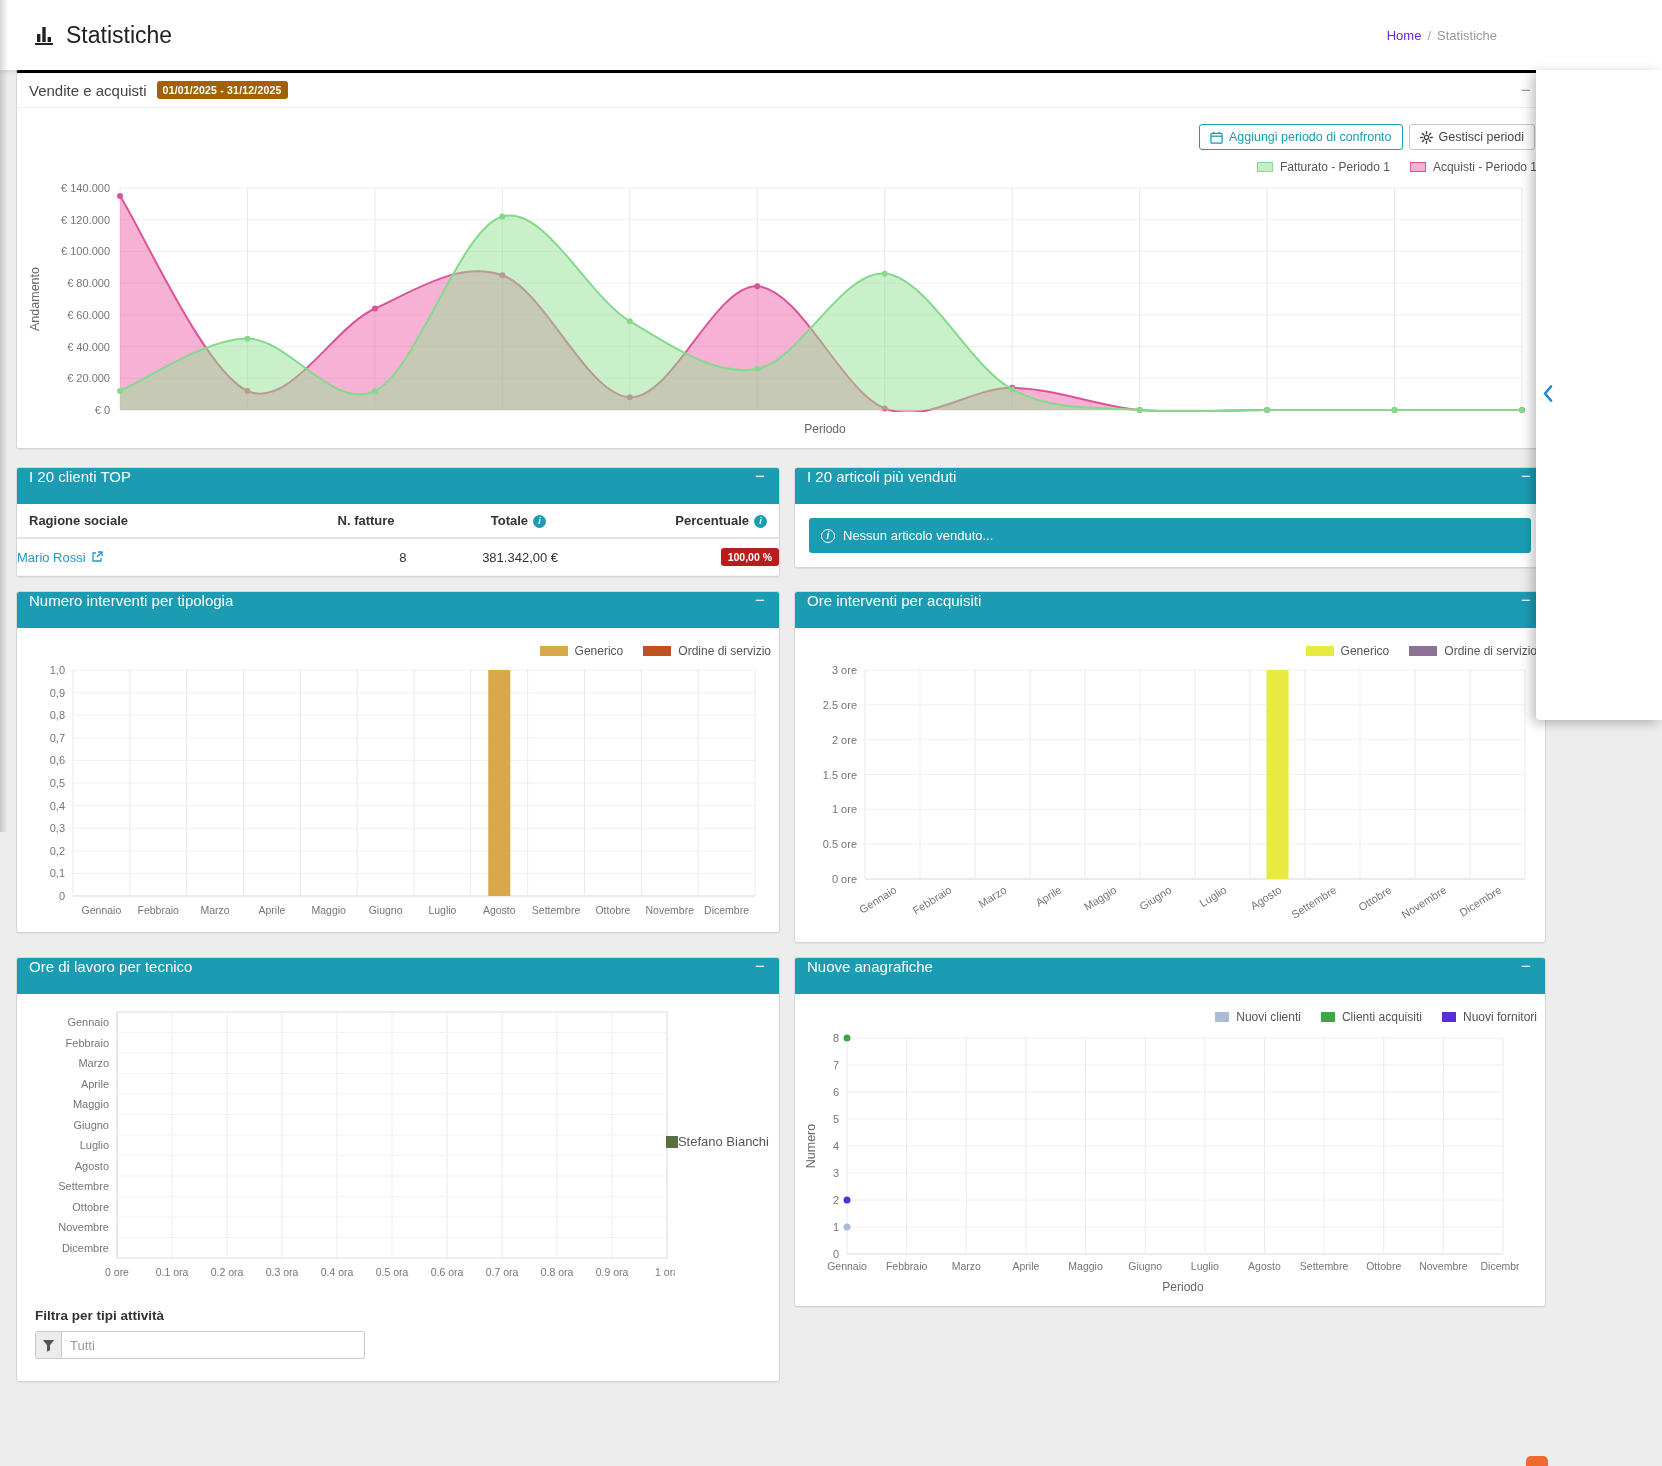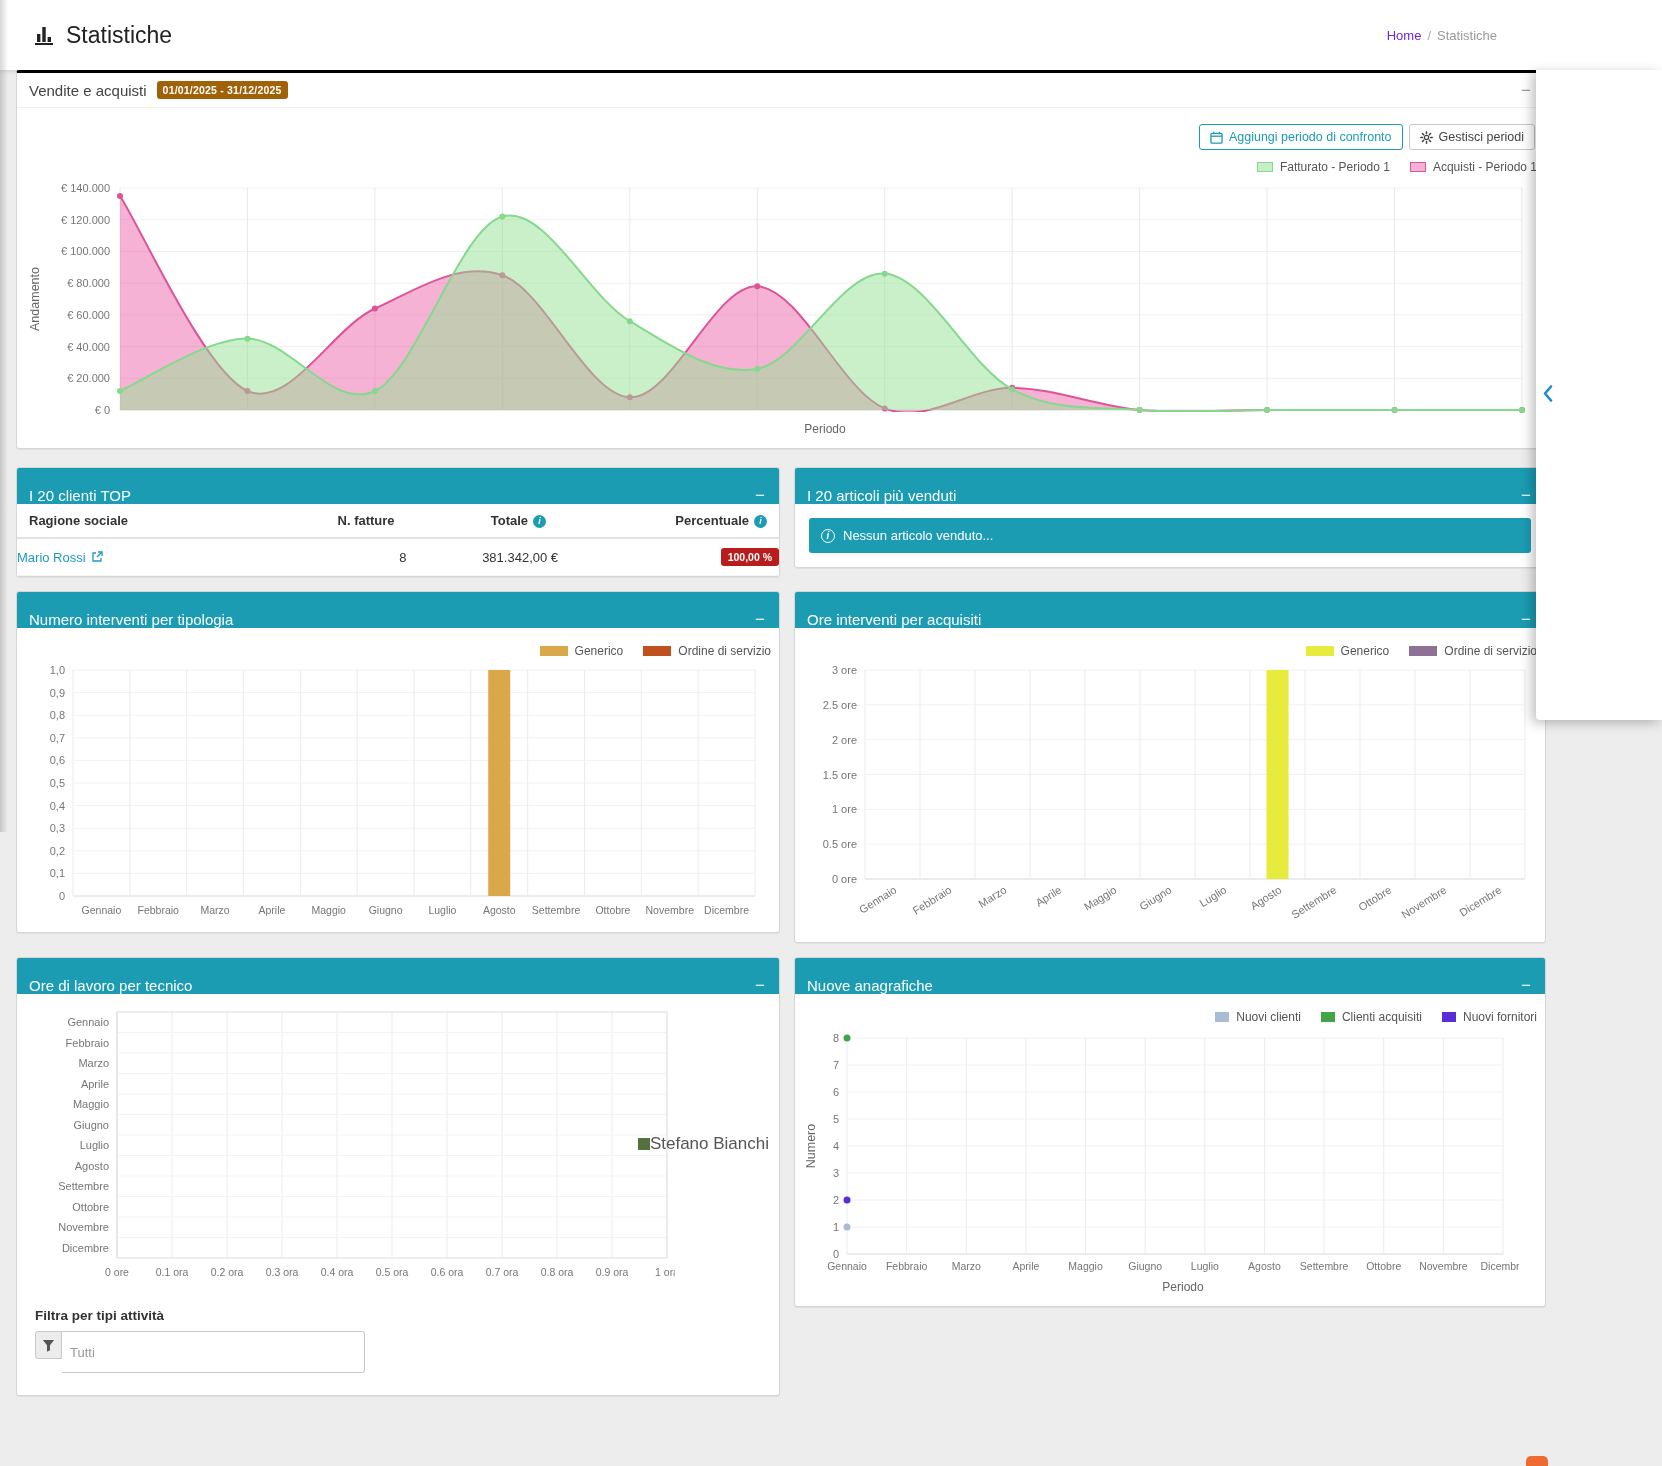--- a/index.html
+++ b/index.html
@@ -14,21 +14,21 @@
 .breadcrumb .sep{margin:0 6px;color:#aaa}
 
 .content{width:1530px;margin-left:16px;position:relative}
 .row{display:flex;gap:14px;margin-bottom:14px;align-items:flex-start}
 .col-l{width:764px}
 .col-r{width:752px}
 
 .panel{background:#fff;border:1px solid #d6d6d6;border-radius:3px;box-shadow:0 1px 1px rgba(0,0,0,.06)}
 .panel-top{border-top:3px solid #000000;margin-bottom:18px}
 .panel-top-head{display:flex;align-items:center;gap:10px;padding:8px 12px;border-bottom:1px solid #f0f0f0;color:#444;font-size:15px}
-.panel-teal-head{background:#1b9cb3;color:#fff;font-size:15px;height:36px;display:flex;align-items:flex-end;justify-content:space-between;padding:0 12px;border-radius:2px 2px 0 0}
+.panel-teal-head{background:#1b9cb3;color:#fff;font-size:15px;height:36px;display:flex;align-items:flex-start;justify-content:space-between;padding:0 12px;border-radius:2px 2px 0 0}
 .badge-range{background:#a16207;color:#fff;font-size:10.5px;font-weight:bold;padding:3px 6px;border-radius:3px;letter-spacing:.2px}
 .min-btn{margin-left:auto;background:none;border:none;font-size:17px;line-height:1;cursor:pointer;padding:0 2px;font-family:inherit}
 .min-btn.gray{color:#9a9a9a}
 .min-btn.white{color:#eaf7fa;margin-left:0}
 .panel-body{padding:8px}
 
 .btn-row{display:flex;justify-content:flex-end;gap:6px;padding:8px 2px 2px}
 .btn{display:inline-flex;align-items:center;gap:6px;font-size:12.5px;padding:5px 10px;border-radius:3px;background:#fff;cursor:pointer;font-family:inherit}
 .btn-teal{border:1px solid #1b9cb3;color:#1b9cb3}
 .btn-gray{border:1px solid #c6c6c6;color:#444}
@@ -51,27 +51,27 @@
 .table th.num,.table td.num{text-align:right}
 .link{color:#1d99c7;text-decoration:none}
 .ext-ic{margin-left:5px;vertical-align:-1px}
 .info-i{display:inline-block;width:13px;height:13px;border-radius:50%;background:#1b9cb3;color:#fff;font-size:9px;font-style:italic;font-weight:bold;text-align:center;line-height:13px;margin-left:5px;vertical-align:1px}
 .info-i.light{background:transparent;border:1.5px solid #fff;width:14px;height:14px;line-height:12px;font-size:10px;margin-left:0}
 .pct-badge{display:inline-block;background:#b91c1c;color:#fff;font-size:10.5px;font-weight:bold;padding:3px 7px;border-radius:3px}
 
 .alert-teal{margin:14px;background:#1b9cb3;color:#fff;font-size:13px;padding:10px 12px;border-radius:3px;display:flex;align-items:center;gap:8px}
 
 .hbar-wrap{position:relative}
-.hbar-legend{position:absolute;right:10px;top:140px;font-size:17px;color:#555;display:flex;gap:10px}
+.hbar-legend{position:absolute;right:10px;top:140px;font-size:13px;color:#555;display:flex;gap:10px}
 
 .filter-section{padding:4px 10px 14px}
 .filter-label{font-weight:bold;font-size:13.5px;color:#333;margin:10px 0 8px}
 .filter-row{display:flex}
 .filter-btn{width:27px;height:28px;border:1px solid #c9c9c9;background:#ececec;border-radius:3px 0 0 3px;display:flex;align-items:center;justify-content:center;cursor:pointer}
-.filter-input{width:303px;height:42px;border:1px solid #c9c9c9;border-left:none;border-radius:0 3px 3px 0;padding:0 8px;font-size:13px;font-family:inherit;color:#333}
+.filter-input{width:303px;height:28px;border:1px solid #c9c9c9;border-left:none;border-radius:0 3px 3px 0;padding:0 8px;font-size:13px;font-family:inherit;color:#333}
 .filter-input::placeholder{color:#9a9a9a}
 
 .drawer{position:absolute;top:70px;right:0;width:126px;height:650px;background:#fff;box-shadow:-4px 3px 12px rgba(0,0,0,.25);z-index:40;border-radius:0 0 0 4px}
 .drawer-toggle{position:absolute;left:4px;top:50%;transform:translateY(-50%);background:none;border:none;cursor:pointer;padding:2px}
 
 .fab-partial{position:absolute;left:1526px;top:1456px;width:22px;height:10px;background:#ef6a30;border-radius:5px 5px 0 0;z-index:45;border:none;cursor:pointer}
 </style>
 </head>
 <body>
 

